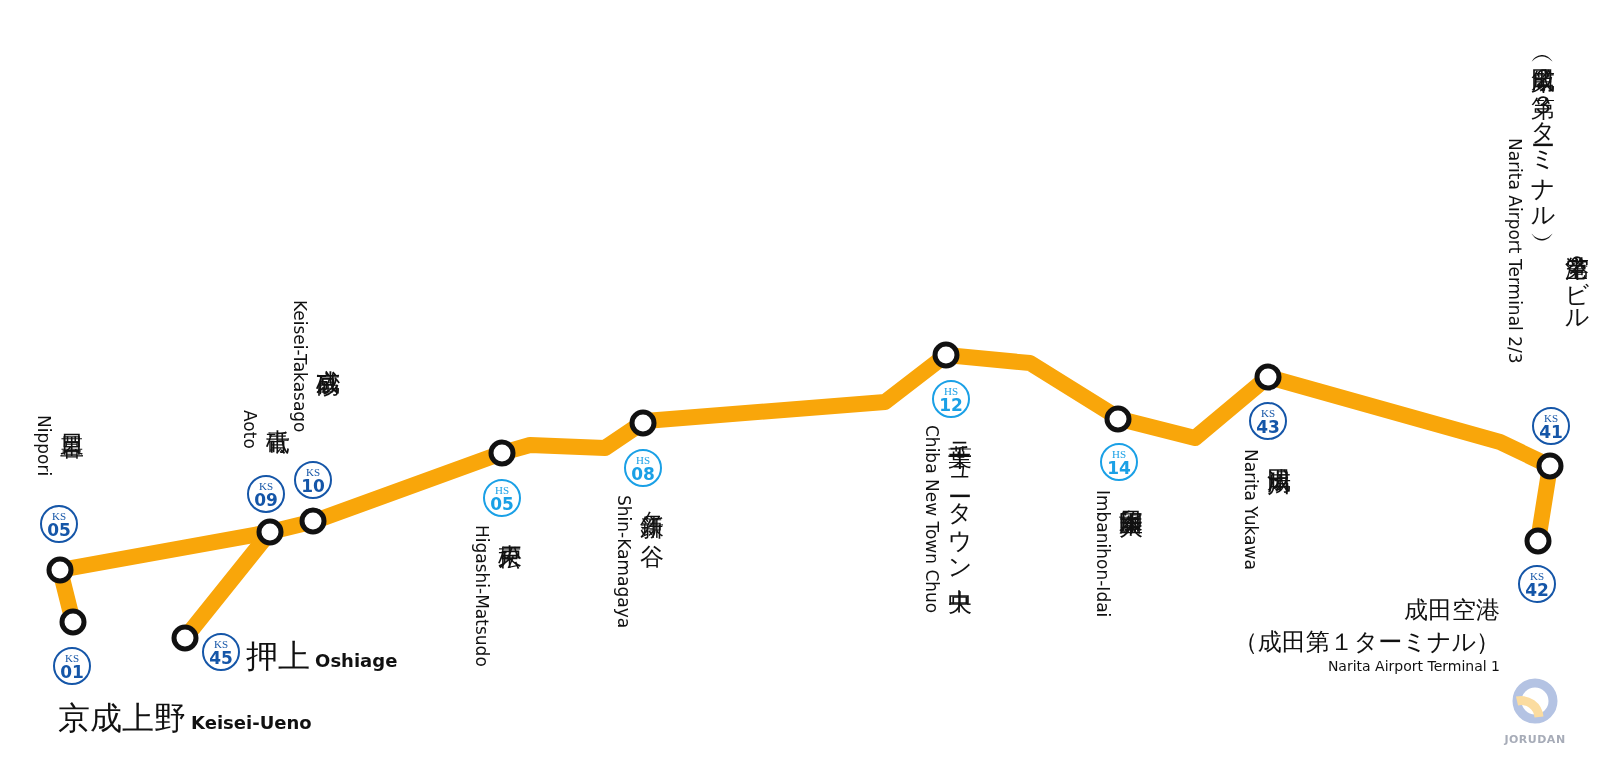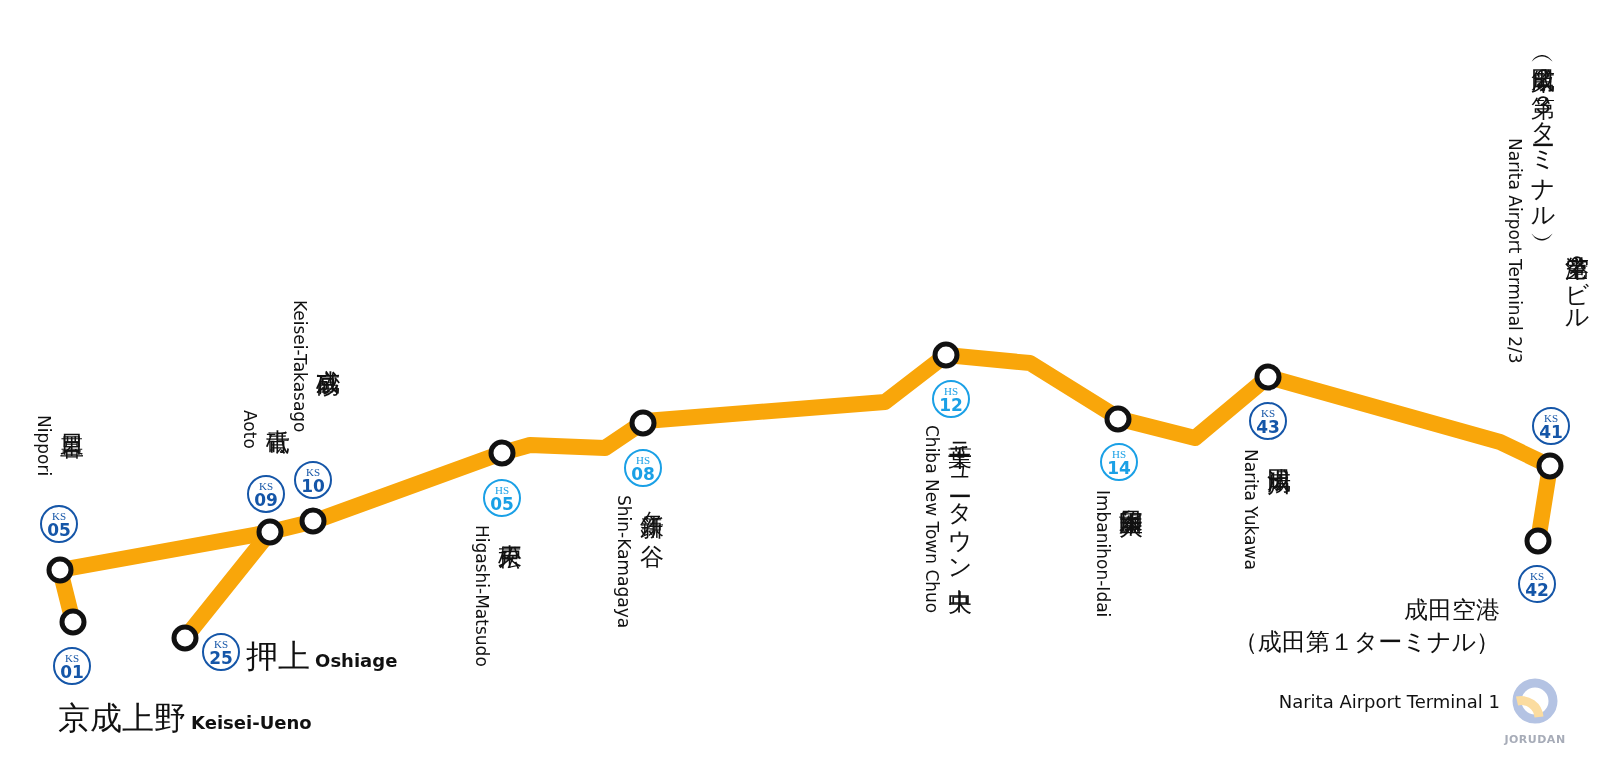--- a/index.html
+++ b/index.html
@@ -15,21 +15,21 @@
   .badge .num { font-size:17px; font-weight:bold; margin-top:0px; }
   .vlabel { position:absolute; display:flex; flex-direction:row-reverse; align-items:flex-start; gap:2px; }
   .vja { writing-mode:vertical-rl; font-size:24px; letter-spacing:1px; }
   .ven { writing-mode:vertical-rl; font-size:17px; }
   .hlabel { position:absolute; white-space:nowrap; }
   .hja { font-size:32px; }
   .hen { font-size:18px;font-weight:bold; }
   .term { position:absolute; text-align:right; right:120px; top:594px; }
   .term .l1 { font-size:24px; }
   .term .l2 { font-size:24px; }
-  .term .l3 { font-size:18px;margin-top:33px; }
+  .term .l3 { font-size:14px; }
   .logo { position:absolute; left:1500px; top:675px; width:70px; text-align:center; }
   .logo .word { font-size:11px; color:#a7acb8; font-weight:bold; letter-spacing:0.5px; margin-top:2px; }
 </style>
 </head>
 <body>
 
 <svg class="map" width="1620" height="774">
   <g fill="none" stroke="#f9a60a" stroke-width="16" stroke-linejoin="round" stroke-linecap="round">
     <polyline points="73,622 60,570 270,532 315,521 502,453 530,445 605,448 645,421 885,402 946,355 1030,363 1120,419 1195,438 1268,377 1500,442 1550,466 1538,541"></polyline>
     <polyline points="185,638 270,532"></polyline>
@@ -53,21 +53,21 @@
 <div class="badge" style="left:53px;top:647px;">
     <span class="ln">KS</span>
     <span class="num">01</span>
   </div>
 <div class="badge" style="left:40px;top:505px;">
     <span class="ln">KS</span>
     <span class="num">05</span>
   </div>
 <div class="badge" style="left:202px;top:633px;">
     <span class="ln">KS</span>
-    <span class="num">25</span>
+    <span class="num">45</span>
   </div>
 <div class="badge" style="left:247px;top:475px;">
     <span class="ln">KS</span>
     <span class="num">09</span>
   </div>
 <div class="badge" style="left:294px;top:461px;">
     <span class="ln">KS</span>
     <span class="num">10</span>
   </div>
 <div class="badge hs" style="left:483px;top:479px;">

